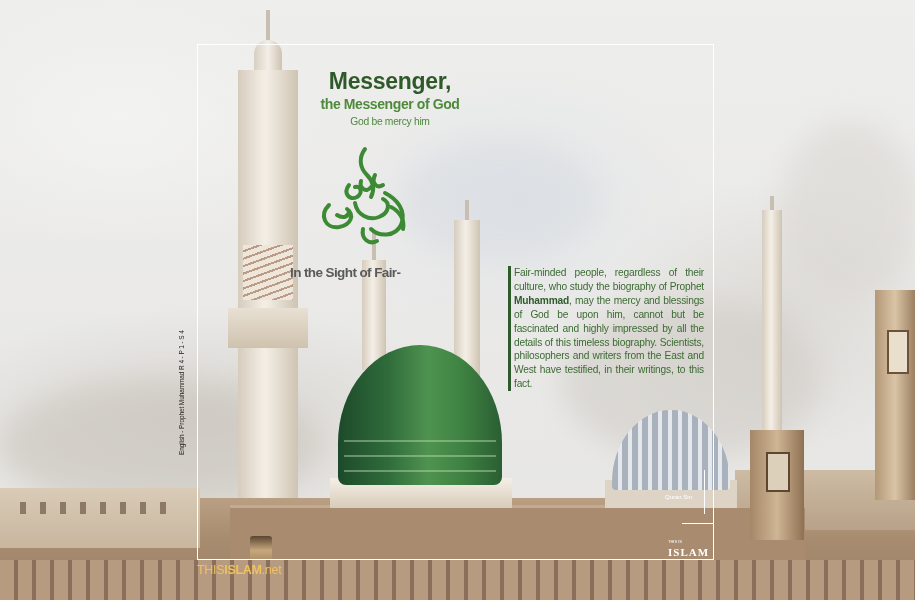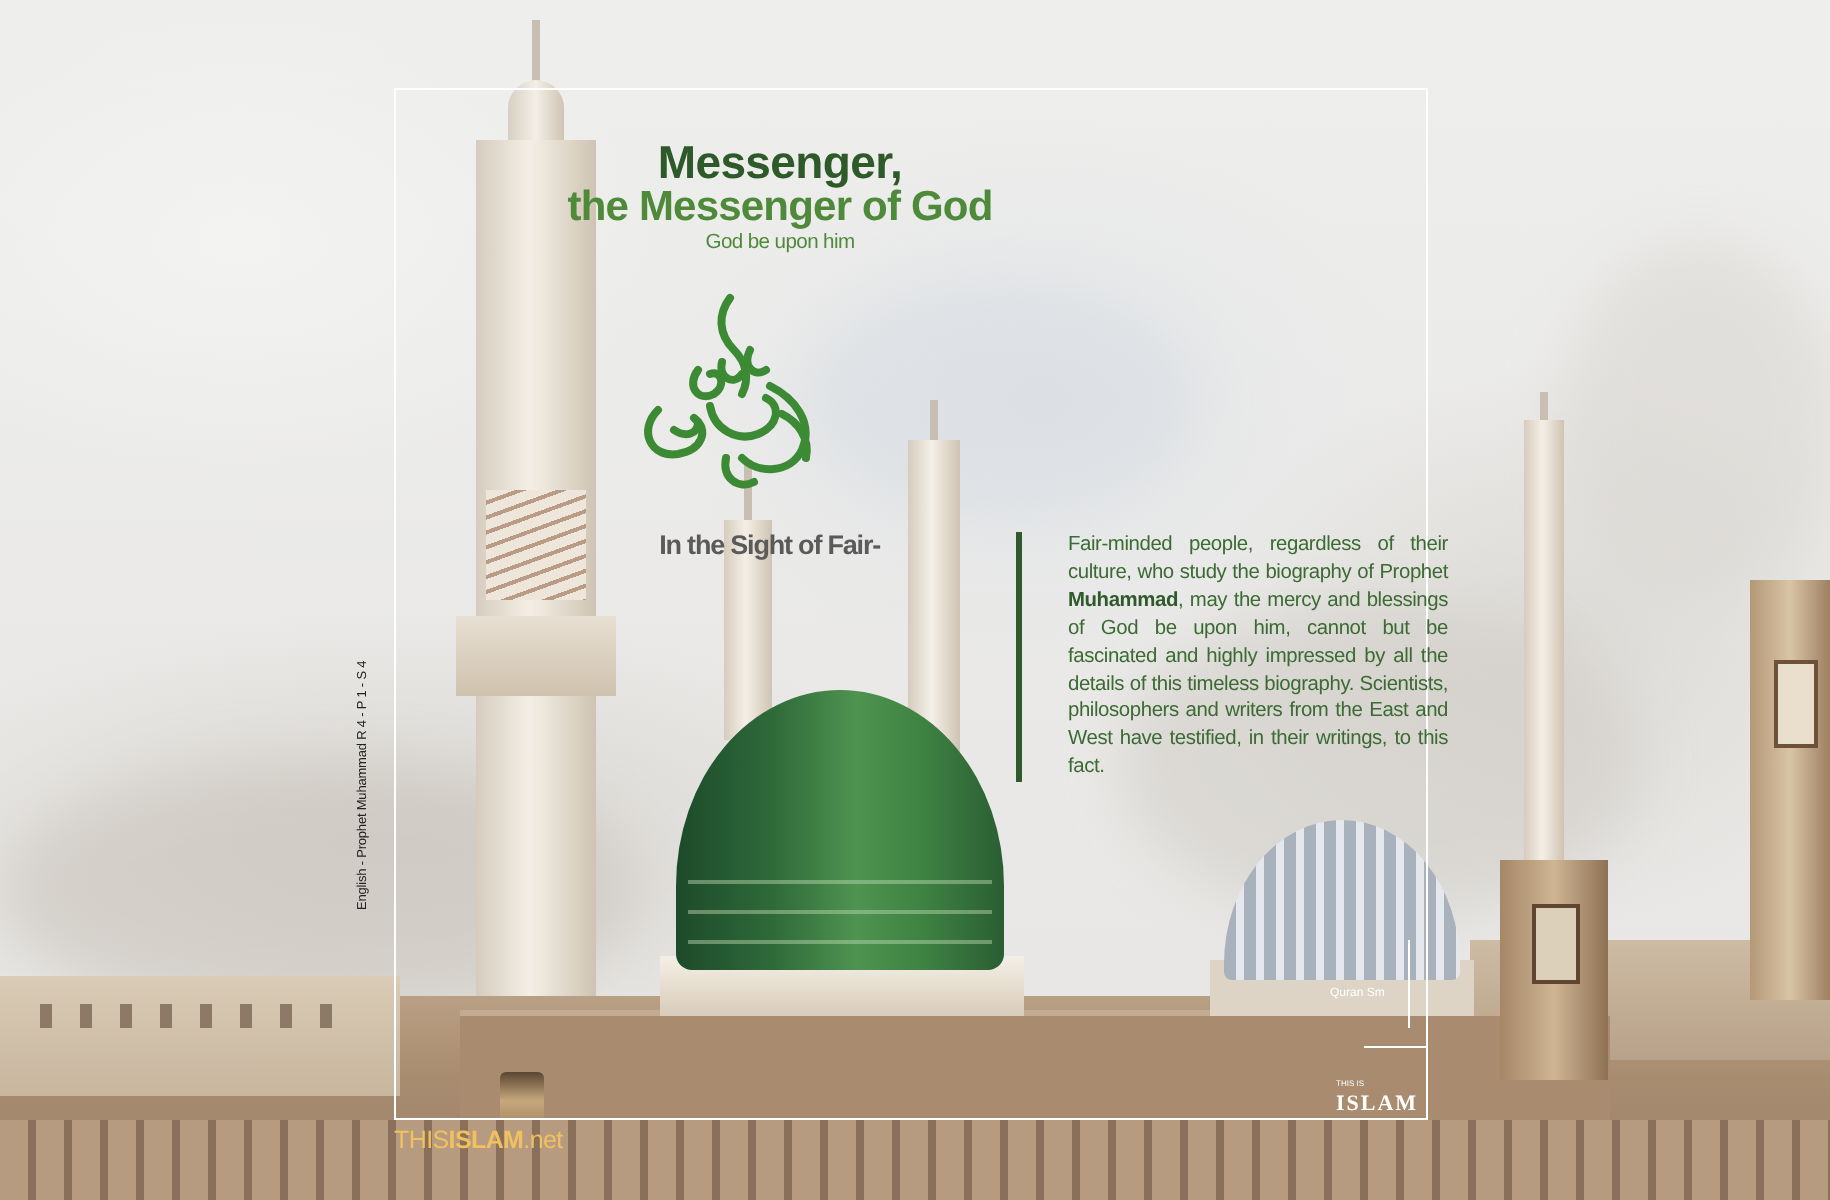--- a/index.html
+++ b/index.html
@@ -36,25 +36,25 @@
     background:repeating-linear-gradient(90deg,#a9b2bc 0 6px,#e4e8ec 6px 10px);}
   .sdomebase{position:absolute;left:605px;top:480px;width:132px;height:28px;background:#ddd4c6;}
   .lamp{position:absolute;width:22px;height:48px;background:linear-gradient(#5a4532,#c7a87d 30%,#6c5139);border-radius:3px;}
   .lampR{position:absolute;left:875px;top:290px;width:40px;height:210px;background:linear-gradient(90deg,#b49877,#d9c4a6,#9d7f61);}
   .lampR .glass{position:absolute;left:12px;top:40px;width:18px;height:40px;background:#eadfcc;border:2px solid #6e5238;}
   .lampRR{position:absolute;left:750px;top:430px;width:54px;height:110px;background:linear-gradient(90deg,#a58766,#ceb594,#8e7153);}
   .lampRR .glass{position:absolute;left:16px;top:22px;width:20px;height:36px;background:#ddd0bb;border:2px solid #604630;}
   
   .frame{position:absolute;left:197px;top:44px;width:517px;height:516px;border:1px solid #ffffff;box-sizing:border-box;}
   .title1{position:absolute;left:280px;top:68px;width:220px;text-align:center;color:#2e5a2a;font-weight:bold;font-size:23px;line-height:26px;letter-spacing:-.3px;}
-  .title2{position:absolute;left:280px;top:94px;width:220px;text-align:center;color:#4e8a3a;font-weight:bold;font-size:21px;line-height:20px;letter-spacing:-.4px;}
+  .title2{position:absolute;left:280px;top:94px;width:220px;text-align:center;color:#4e8a3a;font-weight:bold;font-size:14px;line-height:20px;letter-spacing:-.4px;}
   .blessing{position:absolute;left:290px;top:115px;width:200px;text-align:center;color:#4e8a3a;font-size:10.3px;line-height:14px;letter-spacing:-.3px;}
   .callig{position:absolute;left:315px;top:145px;width:100px;height:105px;}
-  .subtitle{position:absolute;left:290px;top:264px;width:150px;text-align:right;color:#5a5a5a;font-weight:bold;font-size:13.5px;line-height:18px;letter-spacing:-.6px;}
-  .bodywrap{position:absolute;left:508px;top:266px;width:190px;border-left:3px solid #2f5a2b;padding-left:23px;}
+  .subtitle{position:absolute;left:290px;top:264px;width:150px;text-align:left;color:#5a5a5a;font-weight:bold;font-size:13.5px;line-height:18px;letter-spacing:-.6px;}
+  .bodywrap{position:absolute;left:508px;top:266px;width:190px;border-left:3px solid #2f5a2b;padding-left:3px;}
   .bodytext{color:#3b6b32;font-size:10.2px;line-height:13.9px;text-align:justify;letter-spacing:-.2px;}
   .bodytext b{color:#2f5a2b;}
   .sidecode{position:absolute;left:178px;top:455px;transform:rotate(-90deg);transform-origin:left top;color:#222;font-size:6.5px;white-space:nowrap;letter-spacing:-.1px;}
   .site{position:absolute;left:197px;top:563px;color:#f1c15e;font-size:12.5px;letter-spacing:-.3px;}
   .site .b{font-weight:bold;}
   .credit{position:absolute;left:665px;top:494px;color:#fff;font-size:6px;}
   .logobox{position:absolute;left:682px;top:523px;width:32px;height:37px;border-top:1px solid #fff;border-right:1px solid #fff;box-sizing:border-box;}
   .logo{position:absolute;left:668px;top:546px;color:#fff;font-family:"Liberation Serif",serif;font-size:11px;font-weight:bold;letter-spacing:1px;}
   .logosmall{position:absolute;left:668px;top:539px;color:#fff;font-size:4px;}
   .credline{position:absolute;left:704px;top:470px;width:1px;height:44px;background:#fff;}
@@ -113,21 +113,21 @@
     </div>
   <div class="lamp" style="left:250px;top:536px;"></div>
   <div class="bottomrow"></div>
 </div>
 
 <div class="frame"></div>
 
 <div class="title1">Messenger,</div>
 <div class="title2">the Messenger of God</div>
 <div class="blessing">
-  <div>God be upon him</div>
+  <div>God be mercy him</div>
 </div>
 
 <svg class="callig" viewBox="0 0 100 105">
   <g fill="none" stroke="#3d8a35" stroke-width="4" stroke-linecap="round">
     <path d="M50 4 C44 12,44 22,52 30 C58 36,60 44,56 52"></path>
     <path d="M34 40 C28 48,34 56,42 52 C48 48,46 40,40 42"></path>
     <path d="M46 36 C44 44,52 48,56 42"></path>
     <path d="M60 30 C56 38,62 44,68 40"></path>
     <path d="M14 60 C4 70,10 84,24 82 C36 80,40 70,32 64"></path>
     <path d="M22 70 C28 74,34 72,34 66"></path>

